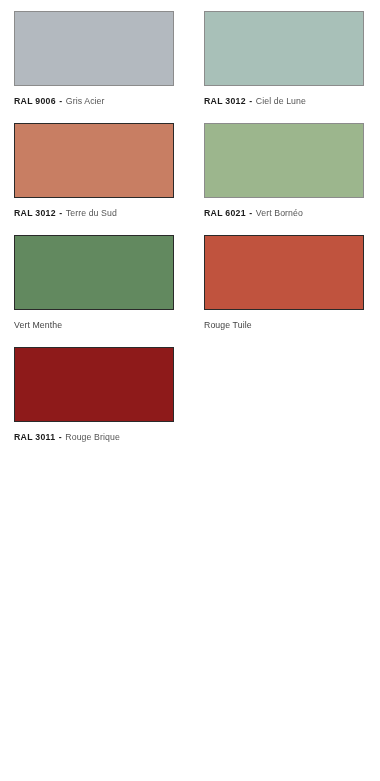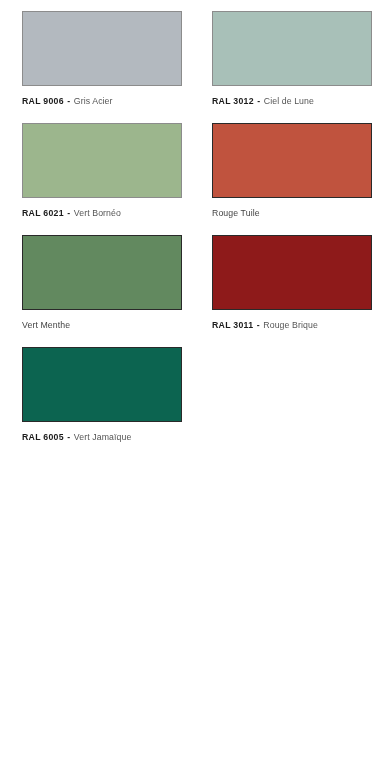--- a/index.html
+++ b/index.html
@@ -19,21 +19,20 @@
     display: grid;
     grid-template-columns: 176px 176px;
     column-gap: 14px;
     row-gap: 0px;
     padding: 11px 7px 0 14px;
     box-sizing: border-box;
   }
   .swatch-cell {
     width: 176px;
     margin-bottom: 17px;
-    margin-left: 8px;
   }
   .swatch-chip {
     width: 160px;
     height: 75px;
     box-sizing: border-box;
     border: 1px solid #8c8c8c;
   }
   .swatch-label {
     margin-top: 9px;
     font-size: 9.5px;
@@ -68,33 +67,33 @@
 <div id="palette-grid">
     <div class="swatch-cell">
       <div class="swatch-chip" title="RAL 9006 - Gris Acier" style="background: rgb(179, 185, 191); border-color: rgb(140, 140, 140);"></div>
       <div class="swatch-label"><span class="ral-code">RAL 9006</span><span class="ral-sep"> - </span><span class="color-name">Gris Acier</span></div>
     </div>
     <div class="swatch-cell">
       <div class="swatch-chip" title="RAL 3012 - Ciel de Lune" style="background: rgb(168, 192, 184); border-color: rgb(140, 140, 140);"></div>
       <div class="swatch-label"><span class="ral-code">RAL 3012</span><span class="ral-sep"> - </span><span class="color-name">Ciel de Lune</span></div>
     </div>
     <div class="swatch-cell">
+      <div class="swatch-chip" title="RAL 3012 - Terre du Sud" style="background: rgb(200, 126, 99); border-color: rgb(42, 42, 42);"></div>
+      <div class="swatch-label"><span class="ral-code">RAL 3012</span><span class="ral-sep"> - </span><span class="color-name">Terre du Sud</span></div>
+    </div>
+    <div class="swatch-cell">
       <div class="swatch-chip" title="RAL 6021 - Vert Bornéo" style="background: rgb(156, 182, 141); border-color: rgb(140, 140, 140);"></div>
       <div class="swatch-label"><span class="ral-code">RAL 6021</span><span class="ral-sep"> - </span><span class="color-name">Vert Bornéo</span></div>
+    </div>
+    <div class="swatch-cell no-code">
+      <div class="swatch-chip" title="Vert Menthe" style="background: rgb(98, 137, 95); border-color: rgb(42, 42, 42);"></div>
+      <div class="swatch-label"><span class="color-name">Vert Menthe</span></div>
     </div>
     <div class="swatch-cell no-code">
       <div class="swatch-chip" title="Rouge Tuile" style="background: rgb(192, 83, 62); border-color: rgb(42, 42, 42);"></div>
       <div class="swatch-label"><span class="color-name">Rouge Tuile</span></div>
     </div>
-    <div class="swatch-cell no-code">
-      <div class="swatch-chip" title="Vert Menthe" style="background: rgb(98, 137, 95); border-color: rgb(42, 42, 42);"></div>
-      <div class="swatch-label"><span class="color-name">Vert Menthe</span></div>
-    </div>
     <div class="swatch-cell">
       <div class="swatch-chip" title="RAL 3011 - Rouge Brique" style="background: rgb(142, 26, 26); border-color: rgb(42, 42, 42);"></div>
       <div class="swatch-label"><span class="ral-code">RAL 3011</span><span class="ral-sep"> - </span><span class="color-name">Rouge Brique</span></div>
-    </div>
-    <div class="swatch-cell">
-      <div class="swatch-chip" title="RAL 6005 - Vert Jamaïque" style="background: rgb(12, 100, 80); border-color: rgb(42, 42, 42);"></div>
-      <div class="swatch-label"><span class="ral-code">RAL 6005</span><span class="ral-sep"> - </span><span class="color-name">Vert Jamaïque</span></div>
     </div>
     <div class="swatch-cell empty"></div>
   </div>
 
 </body></html>

